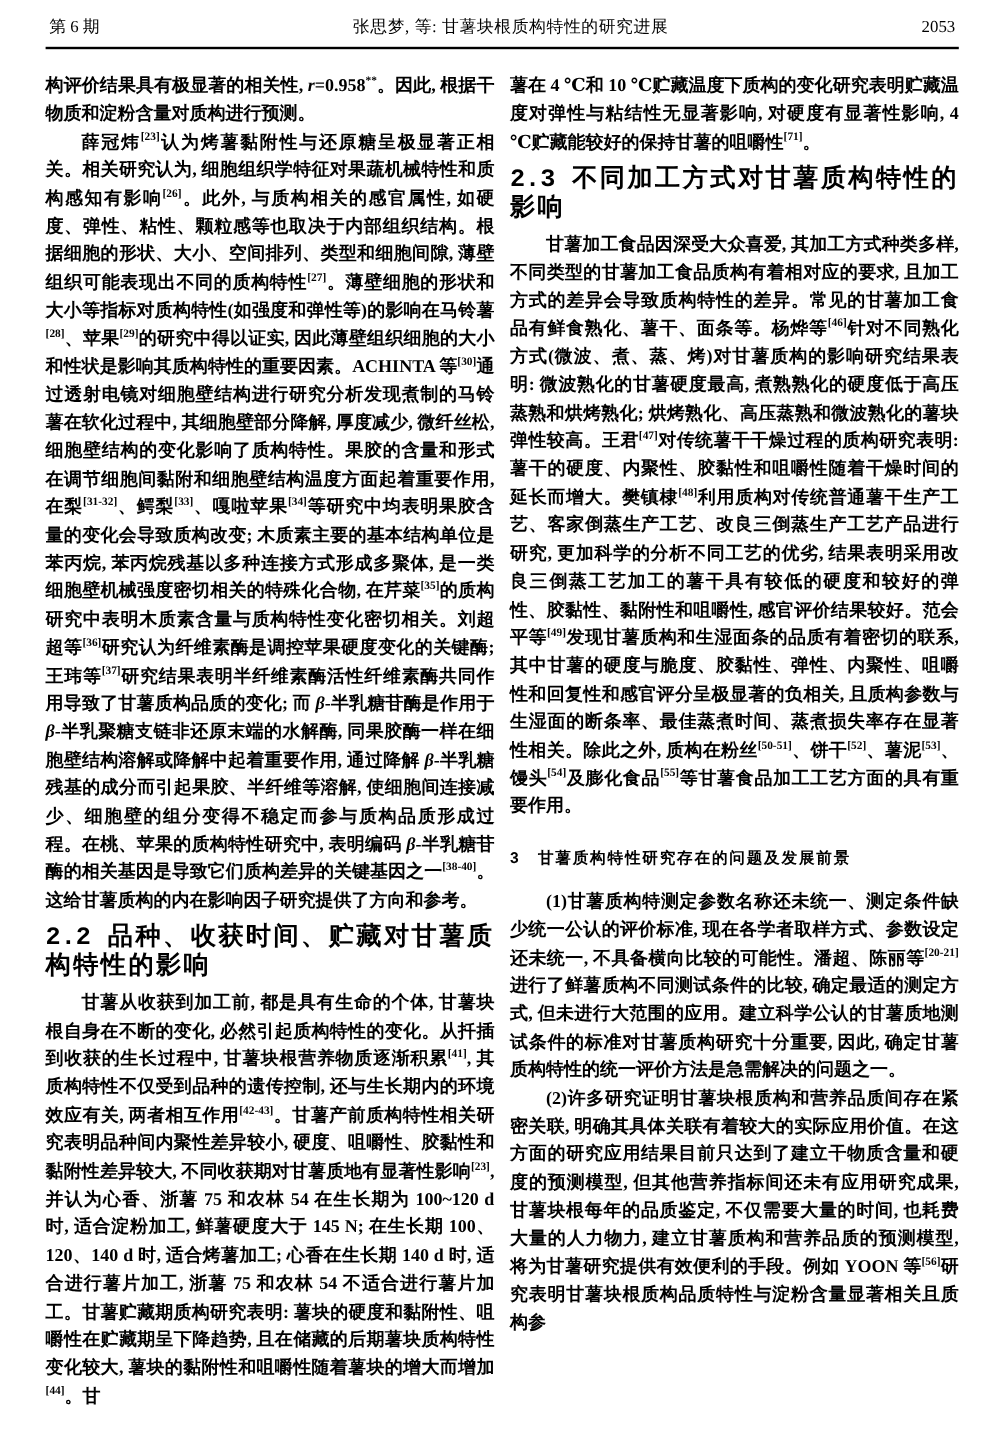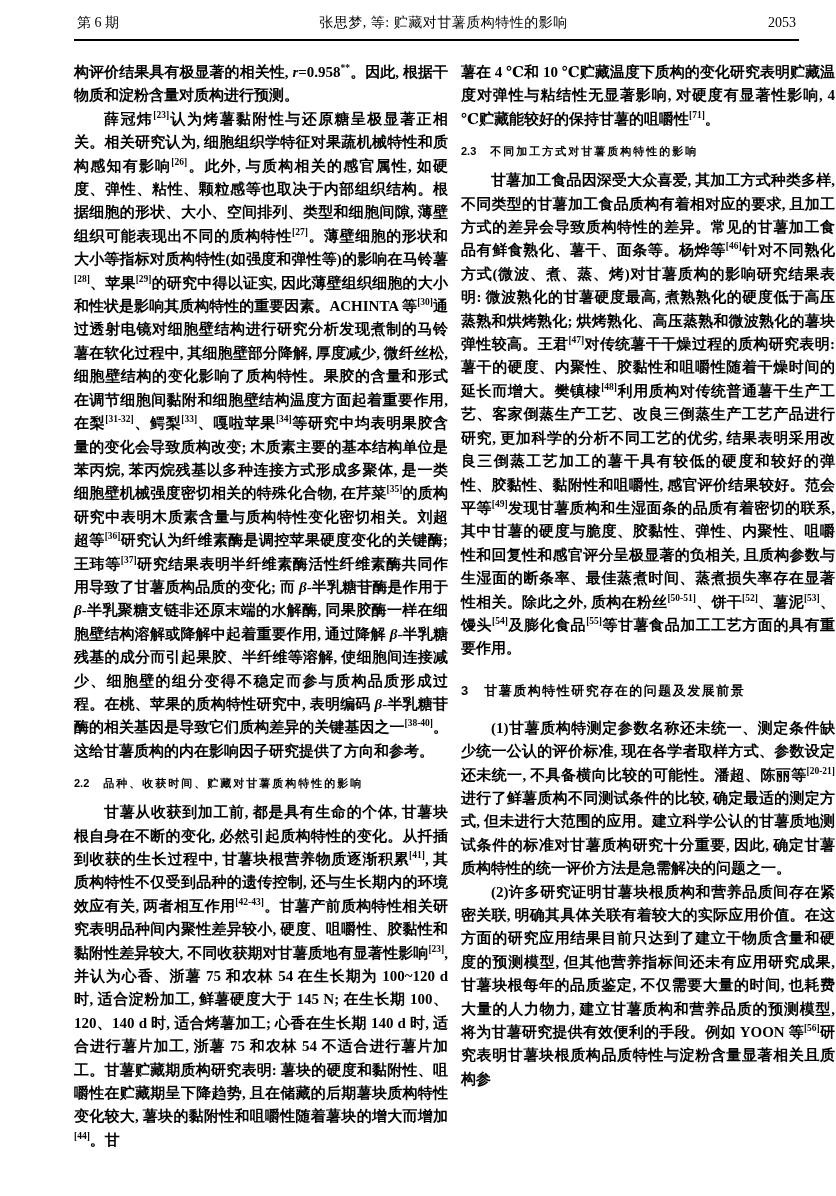--- a/index.html
+++ b/index.html
@@ -2,59 +2,59 @@
 <html lang="zh"><head>
 <meta charset="utf-8">
 <style>
   html, body { margin: 0; padding: 0; }
   body {
     width: 836px; height: 1196px;
     background: #ffffff; color: #000;
     font-family: "Liberation Serif", "DejaVu Serif", serif;
     overflow: hidden;
   }
-  .page { padding: 10px 37px 0 38px; margin-left: 36px; }
+  .page { padding: 10px 37px 0 38px; }
 
   .header {
     display: flex; justify-content: space-between; align-items: baseline;
     font-size: 14px; padding: 4px 3px 7px 3px;
   }
   .header .running-title { letter-spacing: 0.5px; }
   .header-rule { border: none; border-top: 2.5px solid #000; margin: 0 0 20px 0; }
 
   .columns { display: flex; gap: 13px; }
   .col {
     width: 374px; flex: 0 0 374px;
     font-size: 15px; line-height: 23.4px;
     text-align: justify; text-justify: inter-ideograph;
   }
   .para { margin: 0; font-weight: bold; }
   .para.indent { text-indent: 2em; }
   sup { font-size: 9.5px; line-height: 0; vertical-align: super; }
 
   .h2 {
-    font-family: Liberation Sans, sans-serif;
-    font-weight: 700; font-size: 11px; letter-spacing: 2px;
+    font-family: Liberation Mono, monospace;
+    font-weight: 700; font-size: 21px; letter-spacing: 2px;
     margin: 8px 0 6px 0; line-height: 24px;
   }
   .h2 .hnum { letter-spacing: 0; margin-right: 14px; }
   .h1 {
     font-family: "Liberation Sans", "DejaVu Sans", sans-serif;
     font-weight: 700; font-size: 13px; letter-spacing: 1.5px;
     margin: 16px 0 12px 0; line-height: 28px;
   }
   .h1 .hnum { letter-spacing: 0; margin-right: 16px; }
 </style>
 </head>
 <body>
 
 <div class="page">
   <div class="header">
     <span>第 6 期</span>
-    <span class="running-title">张思梦, 等: 贮藏对甘薯质构特性的影响</span>
+    <span class="running-title">张思梦, 等: 甘薯块根质构特性的研究进展</span>
     <span>2053</span>
   </div>
   <hr class="header-rule">
   <div class="columns">
     <div class="col">
         <p class="para">构评价结果具有极显著的相关性, <i>r</i>=0.958<sup>**</sup>。因此, 根据干物质和淀粉含量对质构进行预测。</p>
         <p class="para indent">薛冠炜<sup>[23]</sup>认为烤薯黏附性与还原糖呈极显著正相关。相关研究认为, 细胞组织学特征对果蔬机械特性和质构感知有影响<sup>[26]</sup>。此外, 与质构相关的感官属性, 如硬度、弹性、粘性、颗粒感等也取决于内部组织结构。根据细胞的形状、大小、空间排列、类型和细胞间隙, 薄壁组织可能表现出不同的质构特性<sup>[27]</sup>。薄壁细胞的形状和大小等指标对质构特性(如强度和弹性等)的影响在马铃薯<sup>[28]</sup>、苹果<sup>[29]</sup>的研究中得以证实, 因此薄壁组织细胞的大小和性状是影响其质构特性的重要因素。ACHINTA 等<sup>[30]</sup>通过透射电镜对细胞壁结构进行研究分析发现煮制的马铃薯在软化过程中, 其细胞壁部分降解, 厚度减少, 微纤丝松, 细胞壁结构的变化影响了质构特性。果胶的含量和形式在调节细胞间黏附和细胞壁结构温度方面起着重要作用, 在梨<sup>[31-32]</sup>、鳄梨<sup>[33]</sup>、嘎啦苹果<sup>[34]</sup>等研究中均表明果胶含量的变化会导致质构改变; 木质素主要的基本结构单位是苯丙烷, 苯丙烷残基以多种连接方式形成多聚体, 是一类细胞壁机械强度密切相关的特殊化合物, 在芹菜<sup>[35]</sup>的质构研究中表明木质素含量与质构特性变化密切相关。刘超超等<sup>[36]</sup>研究认为纤维素酶是调控苹果硬度变化的关键酶; 王玮等<sup>[37]</sup>研究结果表明半纤维素酶活性纤维素酶共同作用导致了甘薯质构品质的变化; 而 <i>β</i>-半乳糖苷酶是作用于 <i>β</i>-半乳聚糖支链非还原末端的水解酶, 同果胶酶一样在细胞壁结构溶解或降解中起着重要作用, 通过降解 <i>β</i>-半乳糖残基的成分而引起果胶、半纤维等溶解, 使细胞间连接减少、细胞壁的组分变得不稳定而参与质构品质形成过程。在桃、苹果的质构特性研究中, 表明编码 <i>β</i>-半乳糖苷酶的相关基因是导致它们质构差异的关键基因之一<sup>[38-40]</sup>。这给甘薯质构的内在影响因子研究提供了方向和参考。</p>
         <div class="h2"><span class="hnum">2.2</span><span>品种、收获时间、贮藏对甘薯质构特性的影响</span></div>
         <p class="para indent">甘薯从收获到加工前, 都是具有生命的个体, 甘薯块根自身在不断的变化, 必然引起质构特性的变化。从扦插到收获的生长过程中, 甘薯块根营养物质逐渐积累<sup>[41]</sup>, 其质构特性不仅受到品种的遗传控制, 还与生长期内的环境效应有关, 两者相互作用<sup>[42-43]</sup>。甘薯产前质构特性相关研究表明品种间内聚性差异较小, 硬度、咀嚼性、胶黏性和黏附性差异较大, 不同收获期对甘薯质地有显著性影响<sup>[23]</sup>, 并认为心香、浙薯 75 和农林 54 在生长期为 100~120 d 时, 适合淀粉加工, 鲜薯硬度大于 145 N; 在生长期 100、120、140 d 时, 适合烤薯加工; 心香在生长期 140 d 时, 适合进行薯片加工, 浙薯 75 和农林 54 不适合进行薯片加工。甘薯贮藏期质构研究表明: 薯块的硬度和黏附性、咀嚼性在贮藏期呈下降趋势, 且在储藏的后期薯块质构特性变化较大, 薯块的黏附性和咀嚼性随着薯块的增大而增加<sup>[44]</sup>。甘</p>
       </div>

